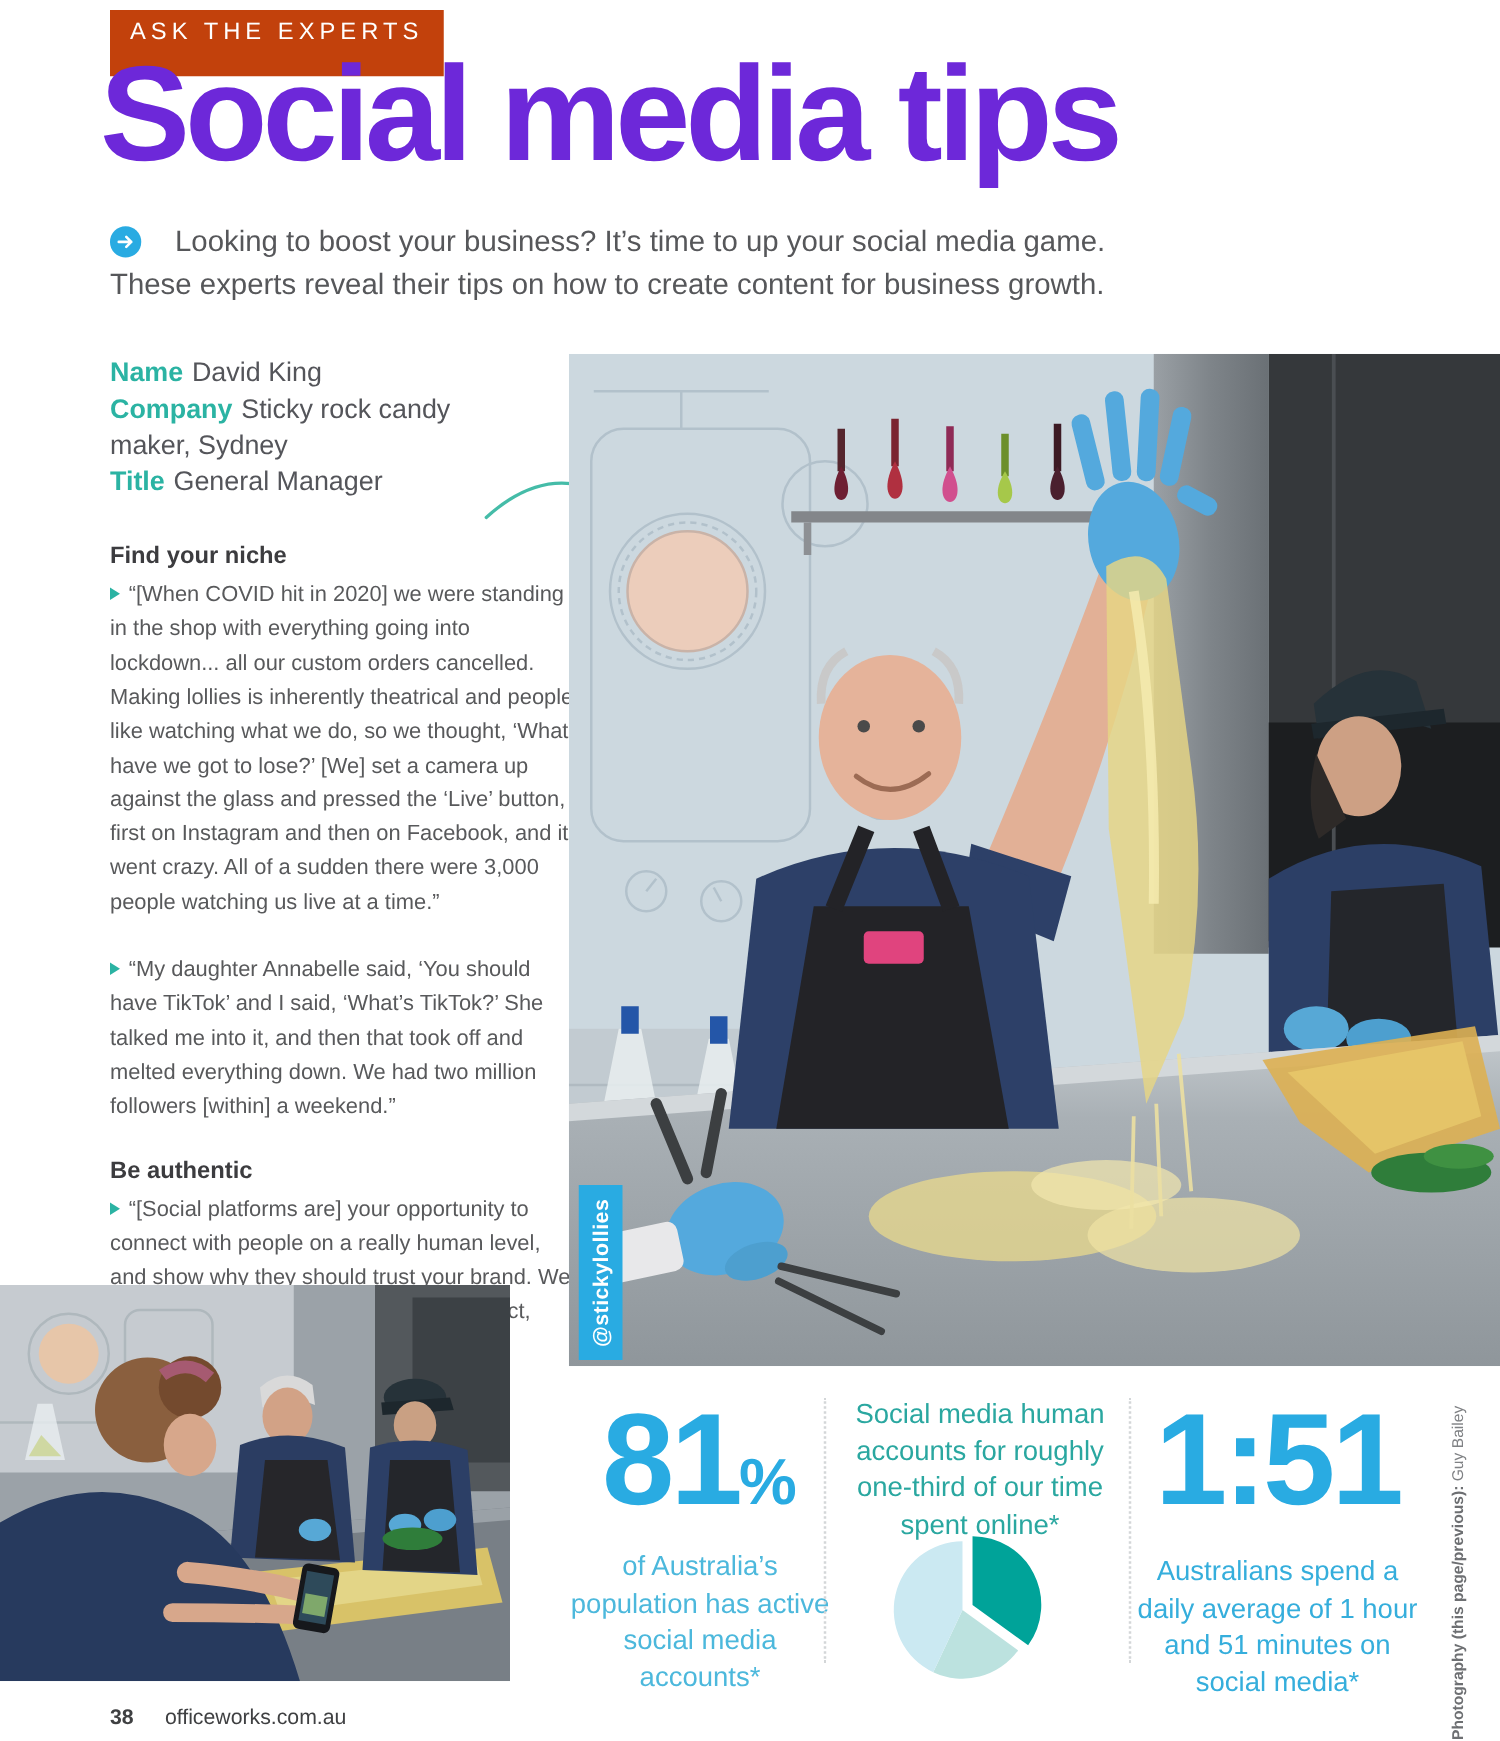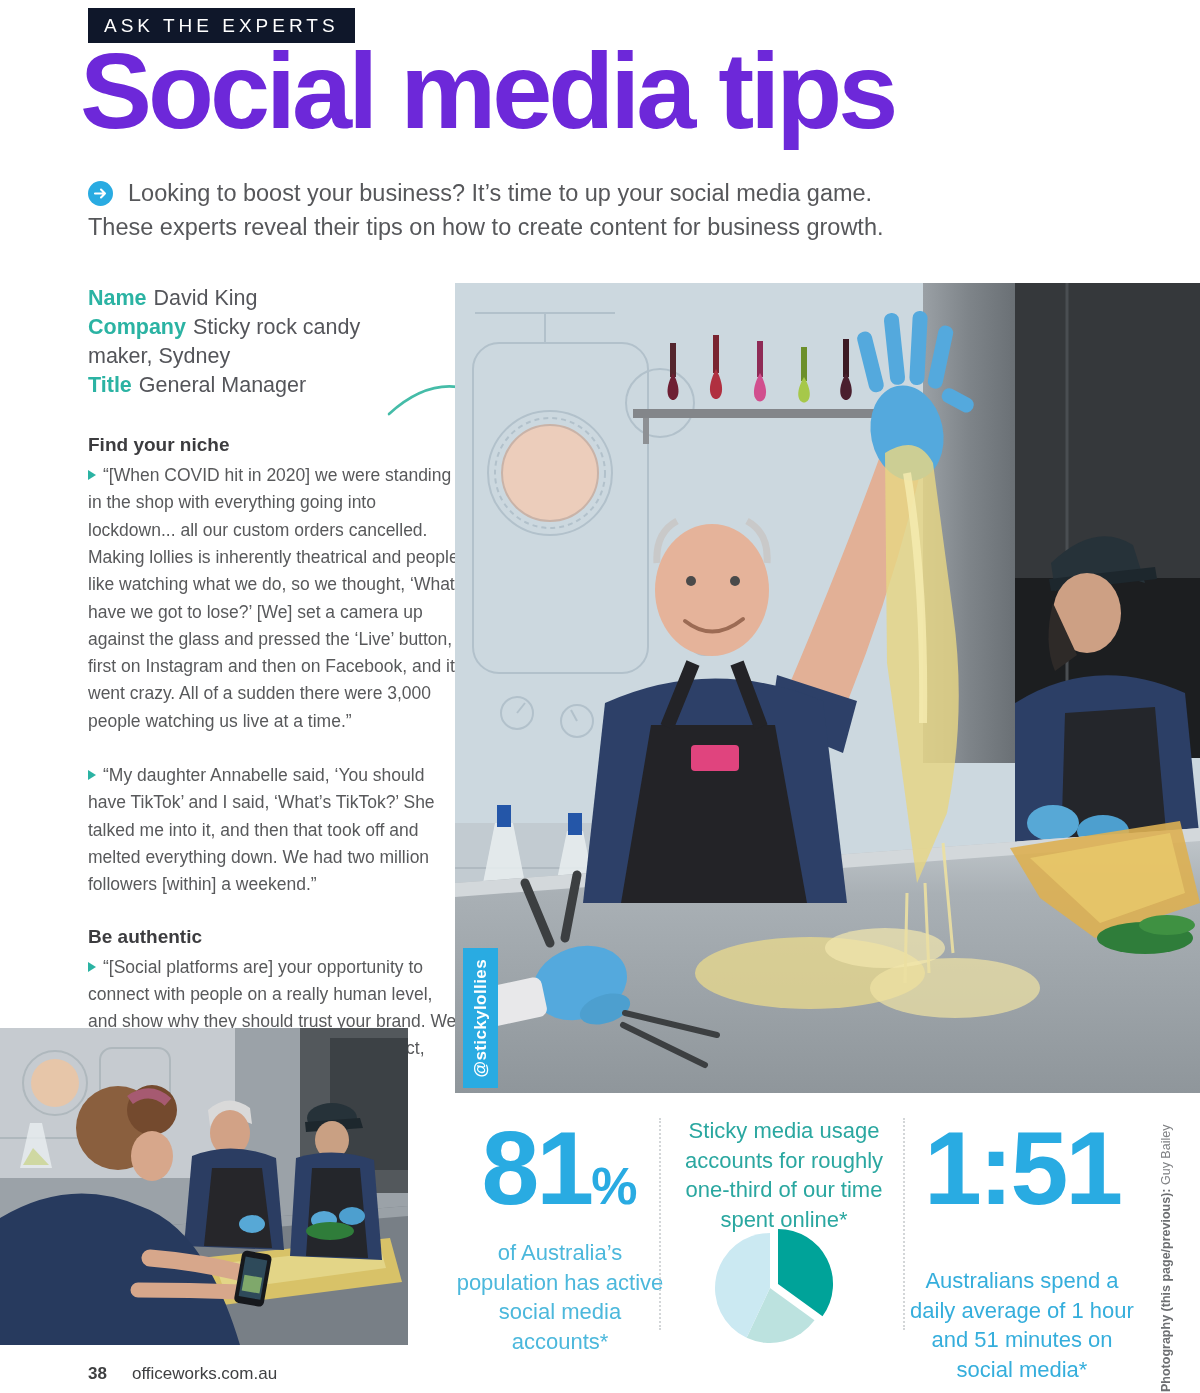--- a/index.html
+++ b/index.html
@@ -2,30 +2,30 @@
 <html><head>
 <meta charset="utf-8">
 <style>
   html,body { margin:0; padding:0; background:#fff; }
   .page {
     position:relative; width:1200px; height:1393px; background:#ffffff;
     font-family:"Liberation Sans", sans-serif; overflow:hidden;
   }
   
   .badge {
-    position:absolute; left:88px; top:8px; background:#0f172a; color:#fff;
-    font-size:19px; letter-spacing:4px; padding:7px 16px 6px; font-weight:500;
+    position:absolute; left:88px; top:8px; background:#c2410c; color:#fff;
+    font-size:19px; letter-spacing:4px; padding:7px 16px 24px; font-weight:500;
   }
   .title {
     position:absolute; left:80px; top:18px; margin:0;
     font-size:108px; font-weight:700; color:#6d28d9; letter-spacing:-4px; line-height:1.35;
   }
   .intro { position:absolute; left:88px; top:176px; width:920px;
     font-size:23.5px; color:#56575a; line-height:1.45; }
-  .intro-row { display:flex; align-items:center; gap:15px;text-align:right; }
+  .intro-row { display:flex; align-items:center; gap:27px;text-align:right; }
   .intro-arrow-icon { width:25px; height:25px; flex:0 0 25px; border-radius:50%;
     background:#29ABE2; display:inline-flex; align-items:center; justify-content:center; }
   
   .left-col { position:absolute; left:88px; top:284px; width:374px; }
   .expert { margin:0 0 34px; }
   .expert p { margin:0; font-size:21.5px; line-height:1.35; color:#54555A; width:308px; }
   .expert .lbl { color:#2BB3A3; font-weight:700; margin-right:7px; }
   .section h3 { margin:0 0 6px; font-size:19px; font-weight:700; color:#3c3c3f; }
   .section p { margin:0 0 27px; font-size:17.5px; line-height:1.56; color:#58595B; }
   .tri-icon { display:inline-block; width:0; height:0; vertical-align:1px;
@@ -41,21 +41,21 @@
     font-weight:700; font-size:17px; letter-spacing:.4px; }
   
   .stat-big { position:absolute; color:#29ABE2; font-weight:700; letter-spacing:-3px;
     font-size:104px; line-height:1.05; text-align:center; }
   .stat1 { left:462px; top:1114px; width:195px; }
   .stat1 .pct { font-size:52px; letter-spacing:0; }
   .stat3 { left:912px; top:1114px; width:220px; }
   .caption { position:absolute; font-size:22px; line-height:1.35; text-align:center; }
   .cap1 { left:455px; top:1238px; width:210px; color:#4CB8DC; }
   .cap2 { left:668px; top:1116px; width:232px; color:#2AA7A0; }
-  .cap3 { left:903px; top:1242px; width:238px; color:#35AEDC;margin-top:24px; }
+  .cap3 { left:903px; top:1242px; width:238px; color:#35AEDC; }
   .divider { position:absolute; top:1118px; height:212px; width:0; border-left:2px dotted #d3d6d8; }
   .divider-1 { left:659px; }
   .divider-2 { left:903px; }
   .pie-box { position:absolute; left:692px; top:1222px; width:175px; height:142px; }
   
   .footer { position:absolute; left:88px; top:1364px; font-size:17px; color:#3f4042; }
   .footer .num { font-weight:700; margin-right:25px; }
   .credit { position:absolute; left:1153px; top:1098px; width:26px; height:294px;
     display:flex; justify-content:center; }
   .credit .vtext { writing-mode:vertical-rl; transform:rotate(180deg); white-space:nowrap;
@@ -296,21 +296,21 @@
     </svg>
   </div>
 
   <div class="stat-big stat1">
     <span>81</span><span class="pct">%</span>
   </div>
   <div class="caption cap1">of Australia’s population has active social media accounts*</div>
 
   <div class="divider divider-1"></div>
 
-  <div class="caption cap2">Sticky media usage accounts for roughly one-third of our time spent online*</div>
+  <div class="caption cap2">Social media human accounts for roughly one-third of our time spent online*</div>
   <div class="pie-box">
     <svg id="pie-svg" width="175" height="142" viewBox="0 0 175 142">
         <path d="M 86.01905871769532 61.91408550234408 L 86.01905871769532 6.914085502344079 A 55 55 0 0 1 130.51499340831742 94.2422743784301 Z" fill="#00A399"></path>
         <path d="M 78 66 L 122.49593469062211 98.32818887608602 A 55 55 0 0 1 54.582138963921025 115.76548788563107 Z" fill="#BCE2DF"></path>
         <path d="M 78 66 L 54.582138963921025 115.76548788563107 A 55 55 0 0 1 77.99999999999999 11 Z" fill="#CBE9F2"></path>
       </svg>
   </div>
 
   <div class="divider divider-2"></div>
 

